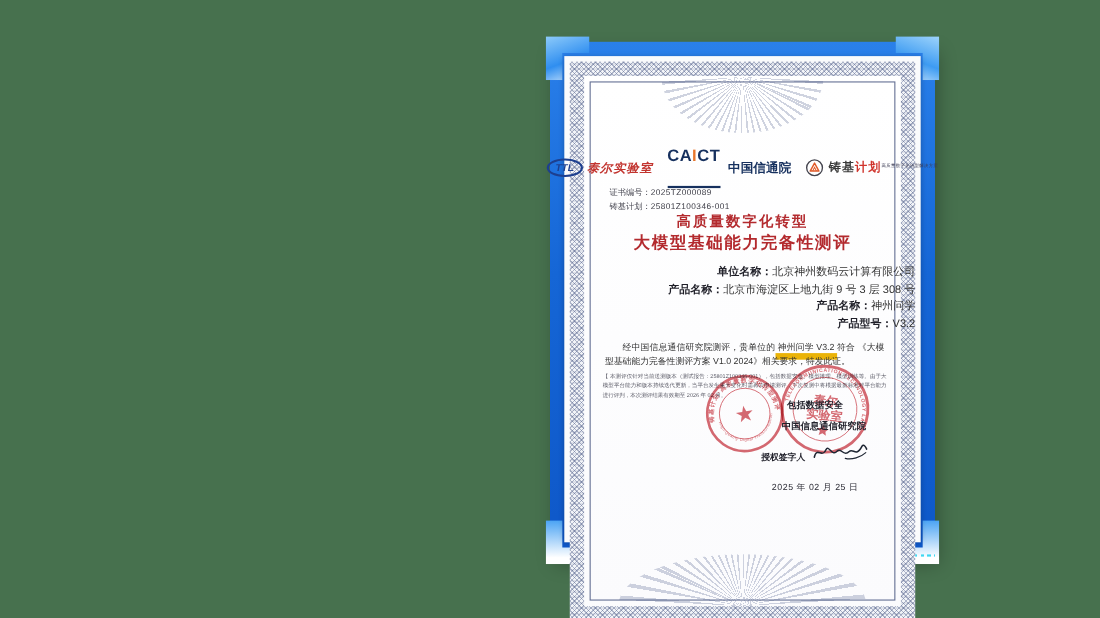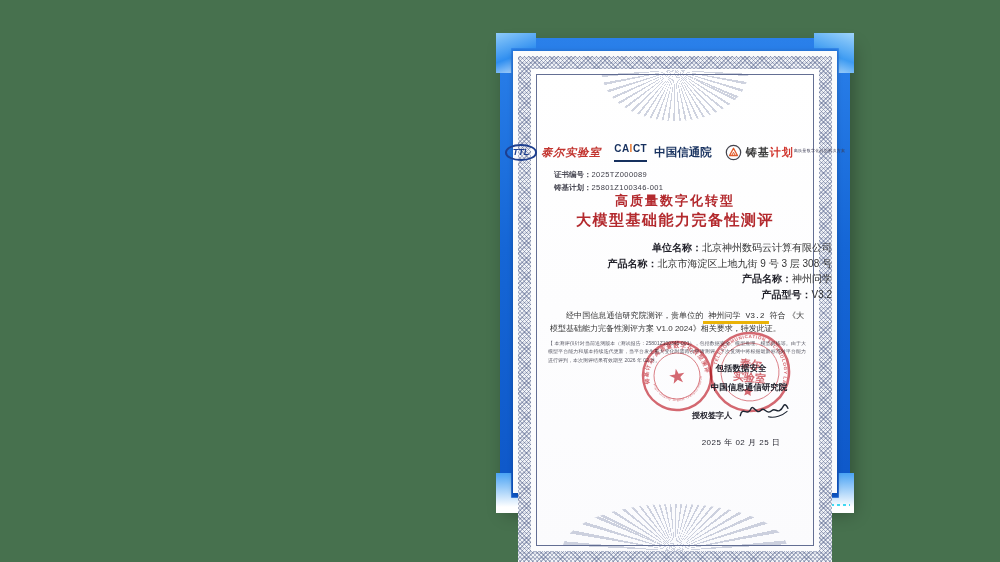--- a/index.html
+++ b/index.html
@@ -45,50 +45,50 @@
 
   
   .logos{position:absolute;left:20px;right:20px;top:80px;height:32px;display:flex;
          align-items:center;justify-content:center;gap:13px;}
   .logo-group{display:flex;align-items:center;gap:4px;white-space:nowrap;}
   .ttl-ellipse{display:inline-block;border:2px solid #1d3f8f;border-radius:50%;
          padding:1px 6px 2px;color:#1d3f8f;font-style:italic;font-weight:bold;font-size:9px;}
   .ttl-name{color:#c2342f;font-family:"DejaVu Serif","Liberation Serif",serif;
          font-size:11px;font-weight:bold;font-style:italic;letter-spacing:1px;}
   .caict-en{font-weight:800;color:#16305e;border-bottom:2px solid #16305e;
-         font-size:10px;letter-spacing:.5px;padding-bottom:6px;}
+         font-size:15px;letter-spacing:.5px;padding-bottom:19px;}
   .caict-en .or{color:#e8762c;font-style:normal;}
   .caict-cn{font-weight:bold;color:#16305e;font-size:11.5px;margin-left:3px;}
   .zhuji-icon{width:17px;height:17px;flex:none;}
   .zhuji-text{display:flex;line-height:1;}
   .zhuji-main{font-size:11px;font-weight:bold;letter-spacing:1px;}
   .zhuji-main .dark{color:#3a3a3a;}
   .zhuji-main .red{color:#d0342c;}
   .zhuji-sub{font-size:4px;color:#3a3a52;margin-top:2px;letter-spacing:.3px;}
 
   
   .meta{position:absolute;left:36px;top:112px;font-size:7.5px;color:#555;line-height:13px;}
-  .meta b{color:#4a4a55;font-weight:bold;margin-top:43px;}
+  .meta b{color:#4a4a55;font-weight:normal;margin-top:43px;}
   .meta .val{color:#3c3c46;letter-spacing:.4px;}
 
   
   .title1{position:absolute;left:0;right:0;top:136px;text-align:center;color:#b32a2e;
           font-size:13px;font-weight:bold;letter-spacing:2px;}
   .title2{position:absolute;left:0;right:0;top:155px;text-align:center;color:#b32a2e;
           font-size:15px;font-weight:bold;letter-spacing:1.5px;}
 
   
   .fields{position:absolute;left:0;right:0;top:184px;text-align:right;font-size:10px;
           color:#333;line-height:15.5px;}
   .fields b{color:#1f1f28;}
 
   
   .body-par{position:absolute;left:32px;right:28px;top:254px;font-size:8px;color:#333;
             line-height:1.6;text-align:justify;text-indent:2em;}
-  .body-par .ul{border-bottom:3px solid #eab308;padding-bottom:.5px;font-family:Liberation Mono, monospace;}
+  .body-par .ul{border-bottom:6px solid #eab308;padding-bottom:.5px;}
   .footnote{position:absolute;left:30px;right:26px;top:283px;font-size:5px;color:#5a5a66;
             line-height:1.65;text-align:justify;}
 
   
   .stamp{position:absolute;mix-blend-mode:multiply;opacity:.85;z-index:2;}
   .stamp-left{left:122px;top:283px;transform:rotate(-10deg);}
   .stamp-right{left:190px;top:274px;transform:rotate(6deg);}
 
   
   .sigblock{position:absolute;left:148px;top:307px;width:150px;z-index:3;

